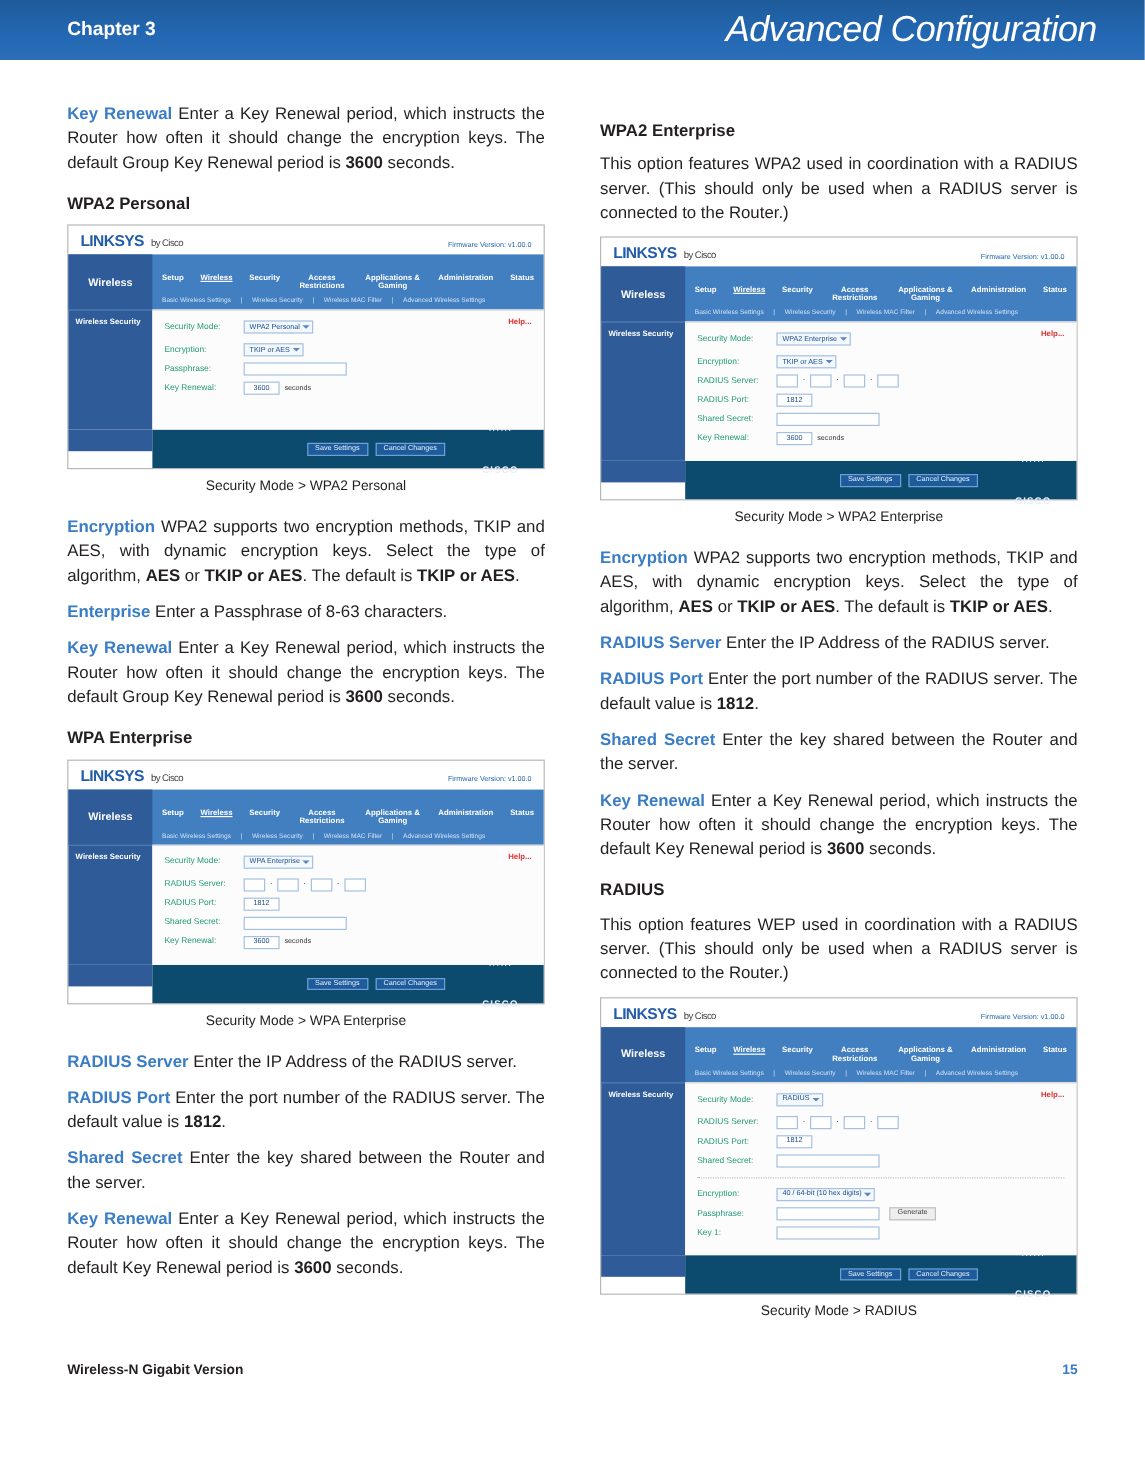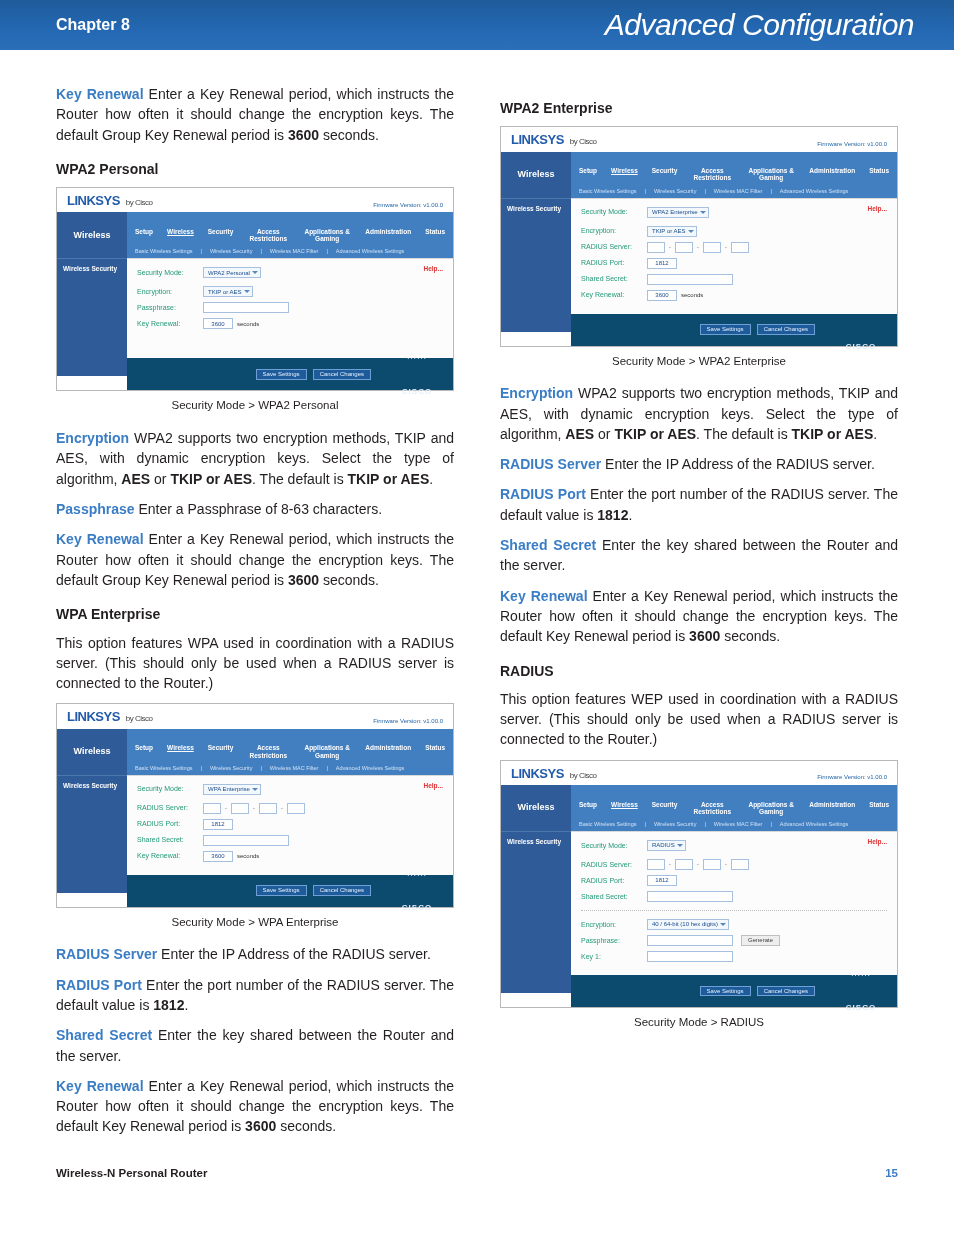--- a/index.html
+++ b/index.html
@@ -126,21 +126,21 @@
   .f-bottomstrip .pad { width: 70px; background: #2f5c98; height: 18px; }
   .f-bottomstrip .rest {
     flex: 1; background: #0c4a6e; display: flex; justify-content: flex-end; align-items: center;
     padding: 0 8px; height: 32px; gap: 8px;
   }
 </style>
 </head>
 <body>
 
 <div class="header-band">
-  <div class="chapter">Chapter 8</div>
+  <div class="chapter">Chapter 3</div>
   <div class="title">Advanced Configuration</div>
 </div>
 
 <div class="page">
 
   <div class="col">
 
     <p>
       <span class="term">Key Renewal</span><span>  Enter a Key Renewal period, which instructs the Router how often it should change the encryption keys. The default Group Key Renewal period is </span><b>3600</b><span> seconds.</span>
     </p>
@@ -213,28 +213,27 @@
           </div>
         </div>
       </div>
     </div>
     <div class="caption">Security Mode &gt; WPA2 Personal</div>
 
     <p>
       <span class="term">Encryption</span><span>  WPA2 supports two encryption methods, TKIP and AES, with dynamic encryption keys. Select the type of algorithm, </span><b>AES</b><span> or </span><b>TKIP or AES</b><span>. The default is </span><b>TKIP or AES</b><span>.</span>
     </p>
     <p>
-      <span class="term">Passphrase</span><span>  Enter a Passphrase of 8-63 characters.</span>
+      <span class="term">Enterprise</span><span>  Enter a Passphrase of 8-63 characters.</span>
     </p>
     <p>
       <span class="term">Key Renewal</span><span>  Enter a Key Renewal period, which instructs the Router how often it should change the encryption keys. The default Group Key Renewal period is </span><b>3600</b><span> seconds.</span>
     </p>
 
     <div class="h">WPA Enterprise</div>
-    <p>This option features WPA used in coordination with a RADIUS server. (This should only be used when a RADIUS server is connected to the Router.)</p>
 
     <div class="figure">
       <div class="f-top">
           <div class="f-logo"><span>LINKSYS</span><span class="by">by Cisco</span></div>
           <div class="f-fw">Firmware Version: v1.00.0</div>
         </div>
       <div class="f-barwrap">
           <div class="f-navrow">
         <div class="f-left">Wireless</div>
         <div class="f-right">
@@ -304,20 +303,21 @@
 
     <p><span class="term">RADIUS Server</span><span>  Enter the IP Address of the RADIUS server.</span></p>
     <p><span class="term">RADIUS Port</span><span>  Enter the port number of the RADIUS server. The default value is </span><b>1812</b><span>.</span></p>
     <p><span class="term">Shared Secret</span><span>  Enter the key shared between the Router and the server.</span></p>
     <p><span class="term">Key Renewal</span><span>  Enter a Key Renewal period, which instructs the Router how often it should change the encryption keys. The default Key Renewal period is </span><b>3600</b><span> seconds.</span></p>
   </div>
 
   <div class="col">
 
     <div class="h">WPA2 Enterprise</div>
+    <p>This option features WPA2 used in coordination with a RADIUS server. (This should only be used when a RADIUS server is connected to the Router.)</p>
 
     <div class="figure">
       <div class="f-top">
           <div class="f-logo"><span>LINKSYS</span><span class="by">by Cisco</span></div>
           <div class="f-fw">Firmware Version: v1.00.0</div>
         </div>
       <div class="f-barwrap">
           <div class="f-navrow">
         <div class="f-left">Wireless</div>
         <div class="f-right">
@@ -479,15 +479,15 @@
             </div>
       </div>
         </div>
     </div>
     <div class="caption">Security Mode &gt; RADIUS</div>
 
   </div>
 </div>
 
 <div class="footer">
-  <div class="footer-left">Wireless-N Personal Router</div>
+  <div class="footer-left">Wireless-N Gigabit Version</div>
   <div class="footer-right">15</div>
 </div>
 
 </body></html>

